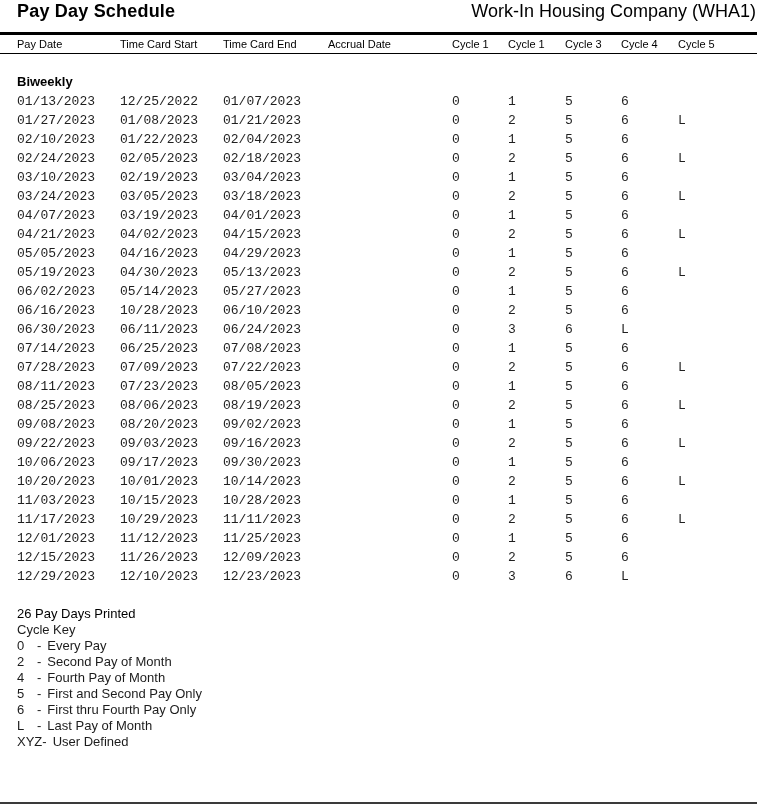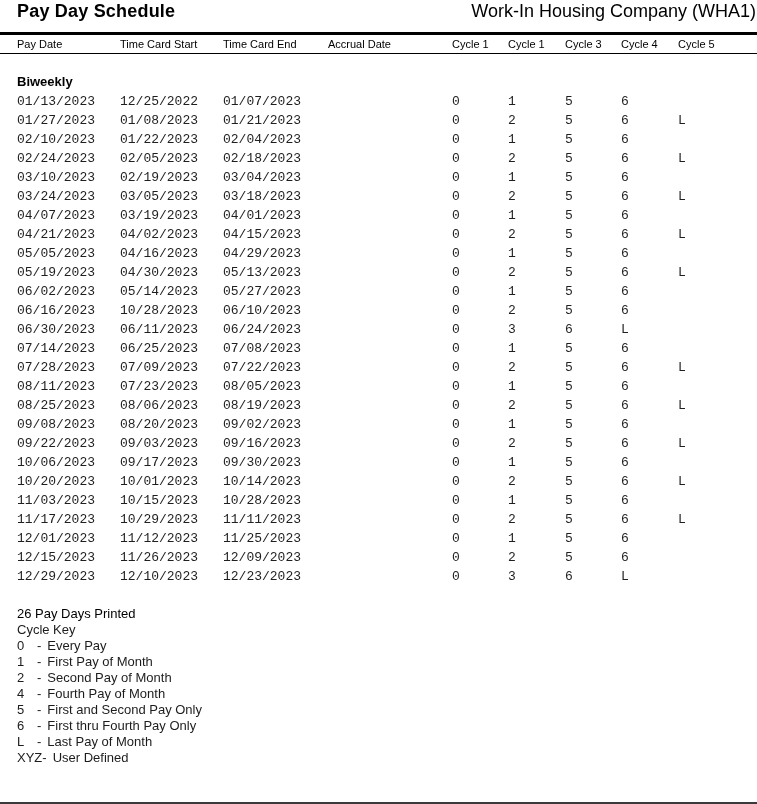--- a/index.html
+++ b/index.html
@@ -369,21 +369,20 @@
         <div class="tcell">L</div>
         <div class="tcell"></div>
       </div>
     </div>
 
   <div class="report-footer">
     <div class="summary-line">26 Pay Days Printed</div>
     <div class="key-title">Cycle Key</div>
     <div>
         <div class="key-line"><span class="key-code">0</span><span class="key-sep">-</span><span class="key-desc">Every Pay</span></div>
-        <div class="key-line"><span class="key-code">1</span><span class="key-sep">-</span><span class="key-desc">First Pay of Month</span></div>
         <div class="key-line"><span class="key-code">2</span><span class="key-sep">-</span><span class="key-desc">Second Pay of Month</span></div>
         <div class="key-line"><span class="key-code">4</span><span class="key-sep">-</span><span class="key-desc">Fourth Pay of Month</span></div>
         <div class="key-line"><span class="key-code">5</span><span class="key-sep">-</span><span class="key-desc">First and Second Pay Only</span></div>
         <div class="key-line"><span class="key-code">6</span><span class="key-sep">-</span><span class="key-desc">First thru Fourth Pay Only</span></div>
         <div class="key-line"><span class="key-code">L</span><span class="key-sep">-</span><span class="key-desc">Last Pay of Month</span></div>
         <div class="key-line"><span class="key-code">XYZ</span><span class="key-sep">-</span><span class="key-desc">User Defined</span></div>
       </div>
   </div>
 
 </div>

